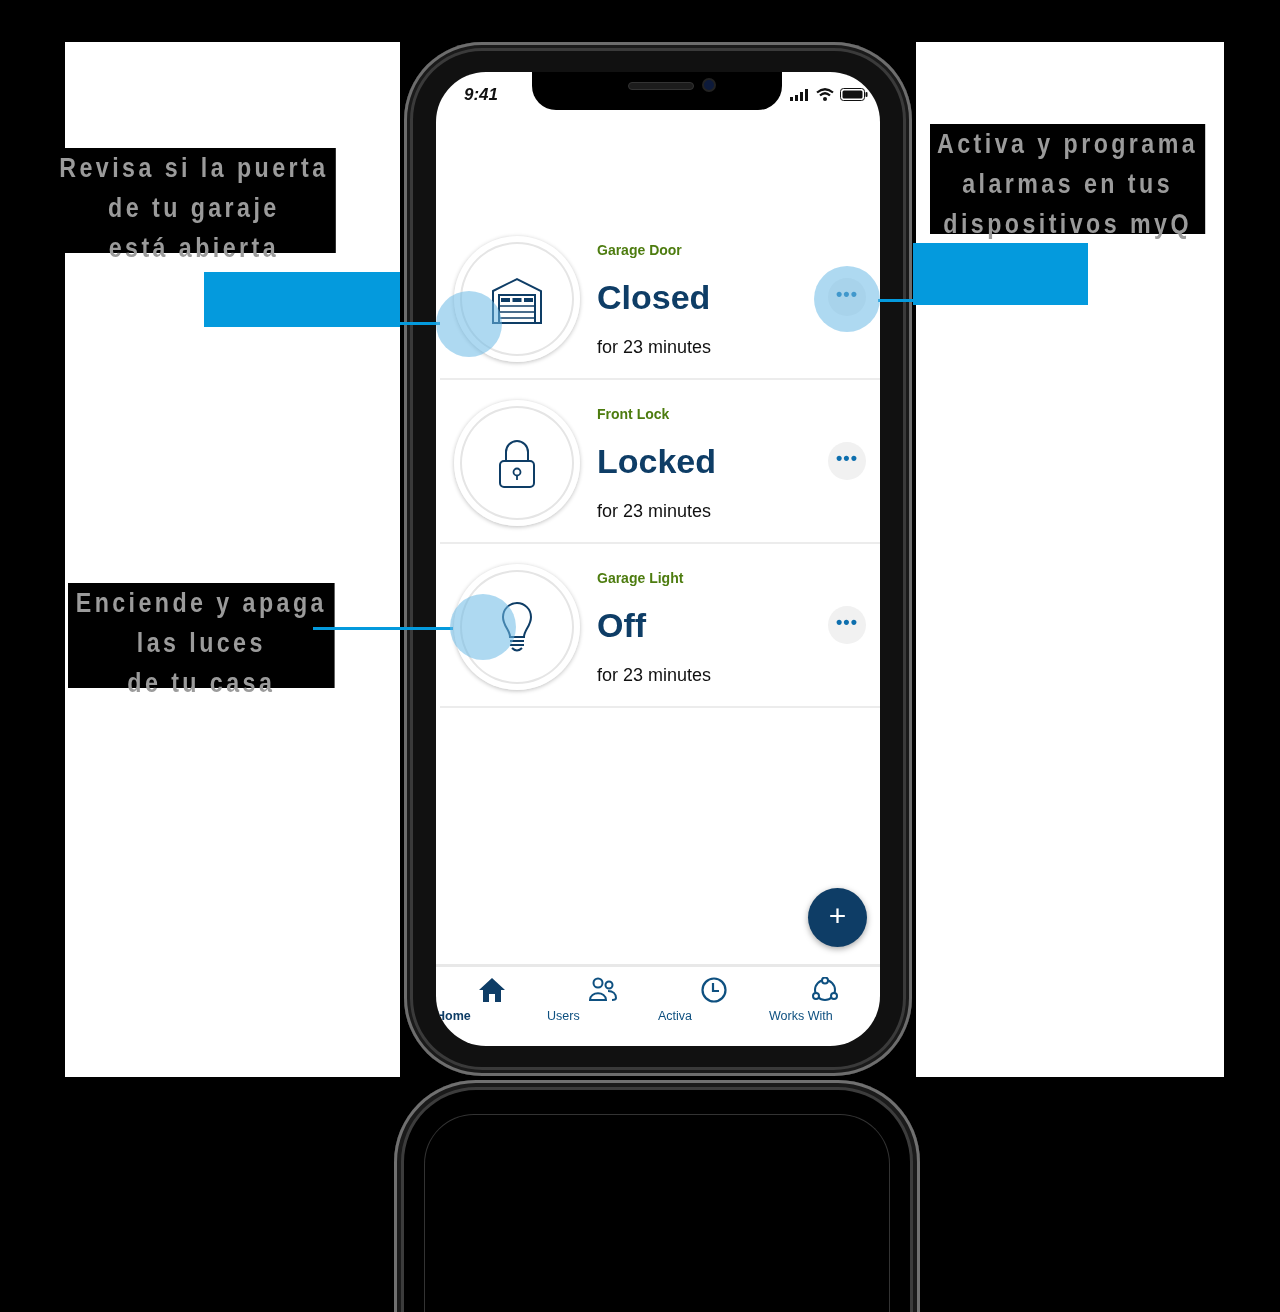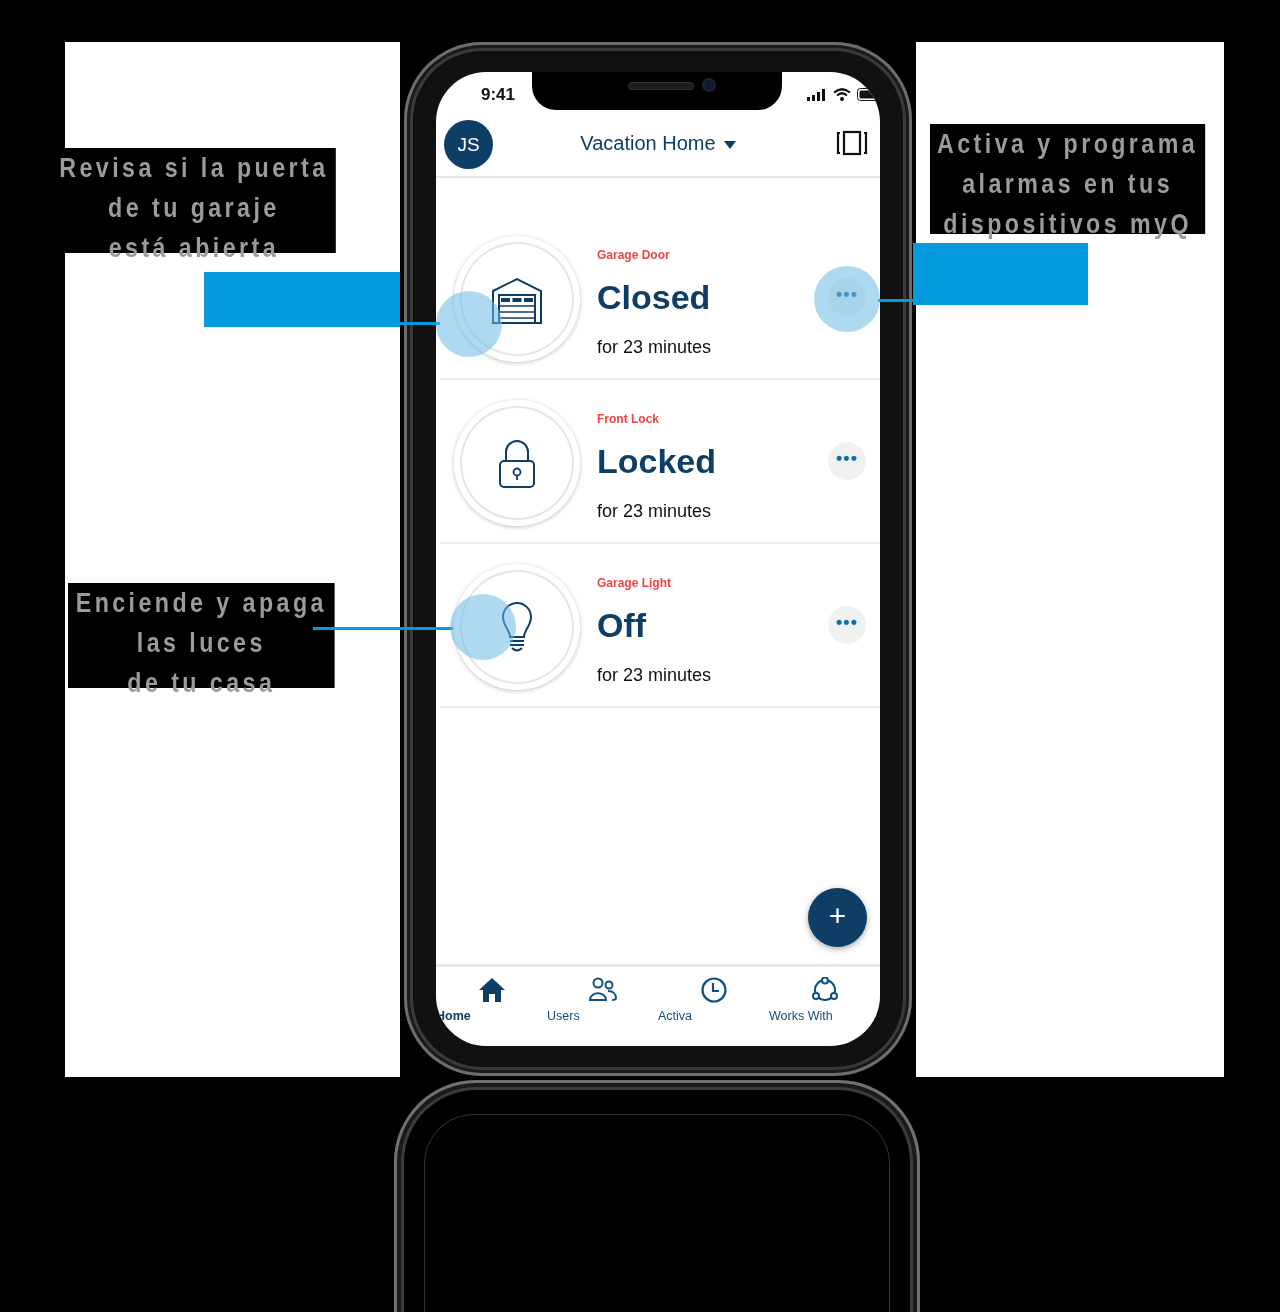--- a/index.html
+++ b/index.html
@@ -55,40 +55,40 @@
     position: absolute; left: 436px; top: 72px; width: 444px; height: 974px;
     border-radius: 50px; background: #fff; overflow: hidden;
   }
   .notch {
     position: absolute; left: 96px; top: 0; width: 250px; height: 38px;
     background: #000; border-radius: 0 0 24px 24px;
   }
   .notch .speaker { position:absolute; left:96px; top:10px; width:66px; height:8px; border-radius:4px; background:#1c1c1c; border:1px solid #333; }
   .notch .camera { position:absolute; left:170px; top:6px; width:14px; height:14px; border-radius:50%; background:#0d1a3a; border:2px solid #222; }
 
-  .status-bar { position: absolute; left: 17px; top: 0; width: 100%; height: 44px; }
+  .status-bar { position: absolute; left: 0; top: 0; width: 100%; height: 44px; font-style: italic; }
   .status-time { position: absolute; left: 28px; top: 13px; font-size: 17px; font-weight: 700; color: #111; }
   .status-icons { position: absolute; right: 12px; top: 16px; display: flex; gap: 6px; align-items: center; }
 
   .app-header { position: absolute; left: 0; top: 44px; width: 100%; height: 62px; border-bottom: 2px solid #e6e6e6; }
   .avatar {
     position: absolute; left: 8px; top: 4px; width: 49px; height: 49px; border-radius: 50%;
     background: #0e3d66; color: #fff; font-size: 19px; text-align: center; line-height: 49px;
   }
   .home-select { position: absolute; left: 0; right: 0; top: 16px; text-align: center; color: #0e3d66; font-size: 20px; }
   .home-select .caret { display:inline-block; margin-left:8px; width:0; height:0; border-left:6px solid transparent; border-right:6px solid transparent; border-top:8px solid #0e3d66; vertical-align: middle; }
   .device-view-btn { position: absolute; right: 12px; top: 14px; width: 32px; height: 26px; }
 
   .device-row { position: absolute; left: 4px; width: 440px; height: 164px; border-bottom: 2px solid #ececec; }
   .device-icon-ring {
     position: absolute; left: 14px; top: 20px; width: 126px; height: 126px; border-radius: 50%;
     background: #fff; box-shadow: 0 1px 4px rgba(0,0,0,0.25), inset 0 0 0 6px #fff, inset 0 0 0 8px #e5e5e5;
   }
   .device-icon-ring svg { position: absolute; left: 33px; top: 33px; }
-  .device-name { position: absolute; left: 157px; top: 32px; font-size: 12px; font-weight: 700; color: #ef4444; }
+  .device-name { position: absolute; left: 157px; top: 26px; font-size: 14px; font-weight: 700; color: #4d7c0f; }
   .device-state { position: absolute; left: 157px; top: 62px; font-size: 34px; font-weight: 700; color: #0e3d66; }
   .device-duration { position: absolute; left: 157px; top: 115px; font-size: 18px; color: #111; margin-top: 6px; }
   .more-btn {
     position: absolute; left: 388px; top: 62px; width: 38px; height: 38px; border-radius: 50%;
     background: #f1f1f1; color: #0e6fae; text-align: center; font-size: 18px; line-height: 32px; font-weight: 700; letter-spacing: 1px;
   }
 
   .fab {
     position: absolute; left: 372px; top: 816px; width: 59px; height: 59px; border-radius: 50%;
     background: #0e3d66; color: #fff; font-size: 30px; text-align: center; line-height: 56px;
@@ -147,31 +147,20 @@
         <circle cx="9" cy="11" r="2" fill="#111"></circle>
       </svg>
       <svg width="28" height="13" viewBox="0 0 28 13">
         <rect x="0.5" y="0.5" width="24" height="12" rx="3" fill="none" stroke="#111"></rect>
         <rect x="2.5" y="2.5" width="20" height="8" rx="1.5" fill="#111"></rect>
         <rect x="25.5" y="4" width="2" height="5" rx="1" fill="#111"></rect>
       </svg>
     </div>
   </div>
 
-  <div class="app-header">
-    <div class="avatar">JS</div>
-    <div class="home-select">
-      <span>Vacation Home</span><span class="caret"></span>
-    </div>
-    <svg class="device-view-btn" viewBox="0 0 32 26">
-      <path d="M4 3 H2 V23 H4" stroke="#111" stroke-width="2.2" fill="none"></path>
-      <rect x="8" y="2" width="16" height="22" stroke="#111" stroke-width="2.2" fill="none"></rect>
-      <path d="M28 3 H30 V23 H28" stroke="#111" stroke-width="2.2" fill="none"></path>
-    </svg>
-  </div>
 
   <div class="device-row" style="top:144px;">
     <div class="device-icon-ring">
       <svg width="60" height="60" viewBox="0 0 60 60">
         <path d="M6 22 L30 10 L54 22 V54 H6 Z" stroke="#0e3d66" stroke-width="2" fill="none"></path>
         <rect x="12" y="26" width="36" height="28" stroke="#0e3d66" stroke-width="2" fill="none"></rect>
         <rect x="14" y="29" width="9" height="4" fill="#0e3d66"></rect>
           <rect x="25.5" y="29" width="9" height="4" fill="#0e3d66"></rect>
           <rect x="37" y="29" width="9" height="4" fill="#0e3d66"></rect>
         <line x1="12" y1="37" x2="48" y2="37" stroke="#0e3d66" stroke-width="1.6"></line>

